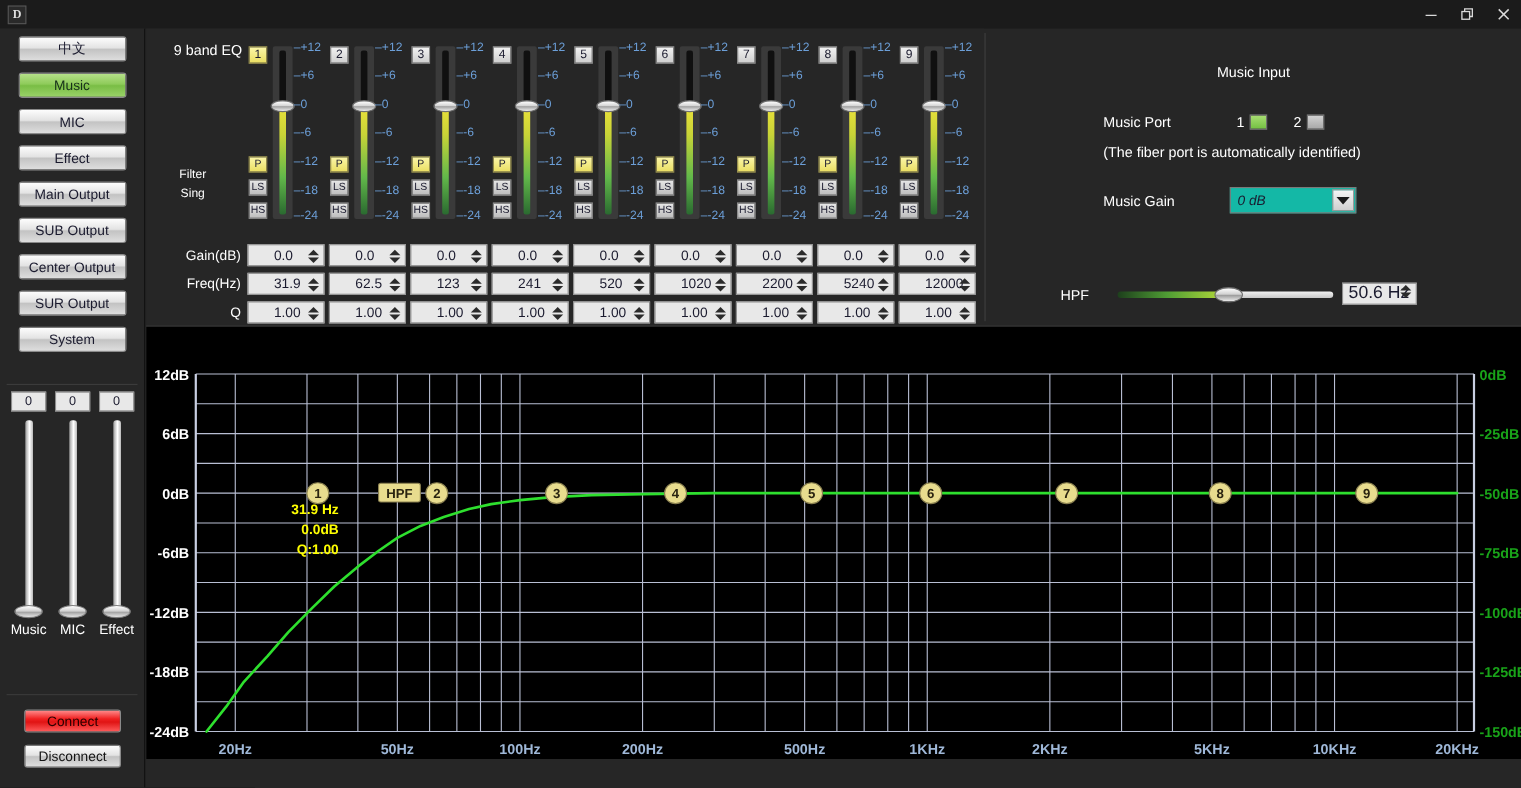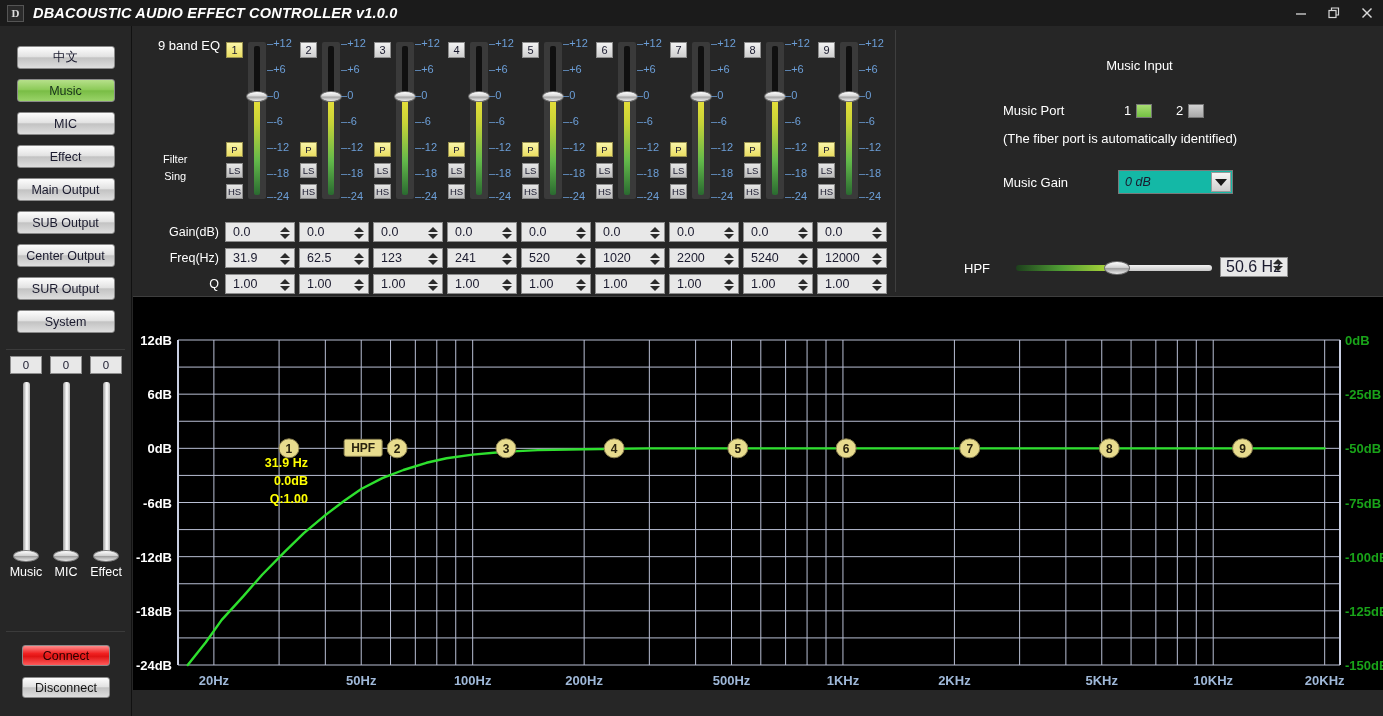--- a/index.html
+++ b/index.html
@@ -38,21 +38,21 @@
     position:absolute; left:0; top:26px; width:132px; height:690px;
     background:#262626; border-right:1px solid #111;
   }
   .side-btn {
     width:98px; margin:0 auto 10px auto; height:23px;
     border:1px solid #8a8a8a; border-radius:3px;
     background:linear-gradient(180deg,#fdfdfd 0%,#e3e3e3 45%,#c3c3c3 52%,#dedede 100%);
     color:#1a1a2e; font-size:12.5px; display:flex; align-items:center; justify-content:center;
     cursor:pointer;
   }
-  .side-btn.first { margin-top:20px; }
+  .side-btn.first { margin-top:7px; }
   .side-btn.green {
     background:linear-gradient(180deg,#b6e08a 0%,#8ecb5a 45%,#79bd45 52%,#9ad368 100%);
     color:#17301a;
   }
   .side-sep { position:absolute; left:6px; right:6px; top:323px; height:1px; background:#3b3b3b; }
 
   
   .faders { position:absolute; left:0; top:330px; width:132px; }
   .fader-vals { display:flex; justify-content:center; gap:8px; margin-bottom:8px; }
   .fader-val {
@@ -136,21 +136,21 @@
   .rows { position:absolute; left:92px; top:195px; }
   .row { display:flex; align-items:center; height:22px; margin-bottom:4px; }
   .row-label {
     position:absolute; left:-92px; width:86px; text-align:right;
     color:#ffffff; font-size:12.5px; line-height:22px;
   }
   .spin {
     width:70px; height:20px; margin-right:4px; background:#e8e8e8; border:1px solid #8d8d8d;
     display:flex; align-items:center; position:relative; cursor:text;
   }
-  .spin .val { color:#1a1a2e; font-size:12.5px; padding-left:7px; }
+  .spin .val { color:#1a1a2e; font-size:12.5px; padding-left:23px; }
   .spin .arrows {
     position:absolute; right:4px; top:1px; display:flex; flex-direction:column;
     justify-content:center; height:18px; cursor:pointer;
   }
   .spin .arrows i { display:block; width:0; height:0; border-left:5px solid transparent;
     border-right:5px solid transparent; }
   .spin .arrows i.up { border-bottom:5px solid #2b2b2b; margin-bottom:2px; }
   .spin .arrows i.dn { border-top:5px solid #2b2b2b; }
 
   .v-divider { position:absolute; left:895px; top:30px; width:1px; height:262px; background:#3e3e3e; }
@@ -229,21 +229,20 @@
     color:#17301a;
   }
 </style>
 </head>
 <body>
 
 <div class="app">
 
   <div class="titlebar">
     <div class="title-logo">D</div>
-    <div class="title-text">DBACOUSTIC AUDIO EFFECT CONTROLLER v1.0.0</div>
     <div class="win-btns">
       <div class="win-btn">
         <svg width="14" height="14" viewBox="0 0 14 14">
             <line x1="2" y1="8" x2="12" y2="8" stroke="#d9d9d9" stroke-width="1.3"></line>
           </svg>
       </div>
       <div class="win-btn">
         <svg width="14" height="14" viewBox="0 0 14 14">
           <rect x="2" y="4.5" width="7" height="7" fill="none" stroke="#d9d9d9" stroke-width="1.2"></rect>
           <polyline points="4.5,4.5 4.5,2 11.5,2 11.5,9 9,9" fill="none" stroke="#d9d9d9" stroke-width="1.2"></polyline>

